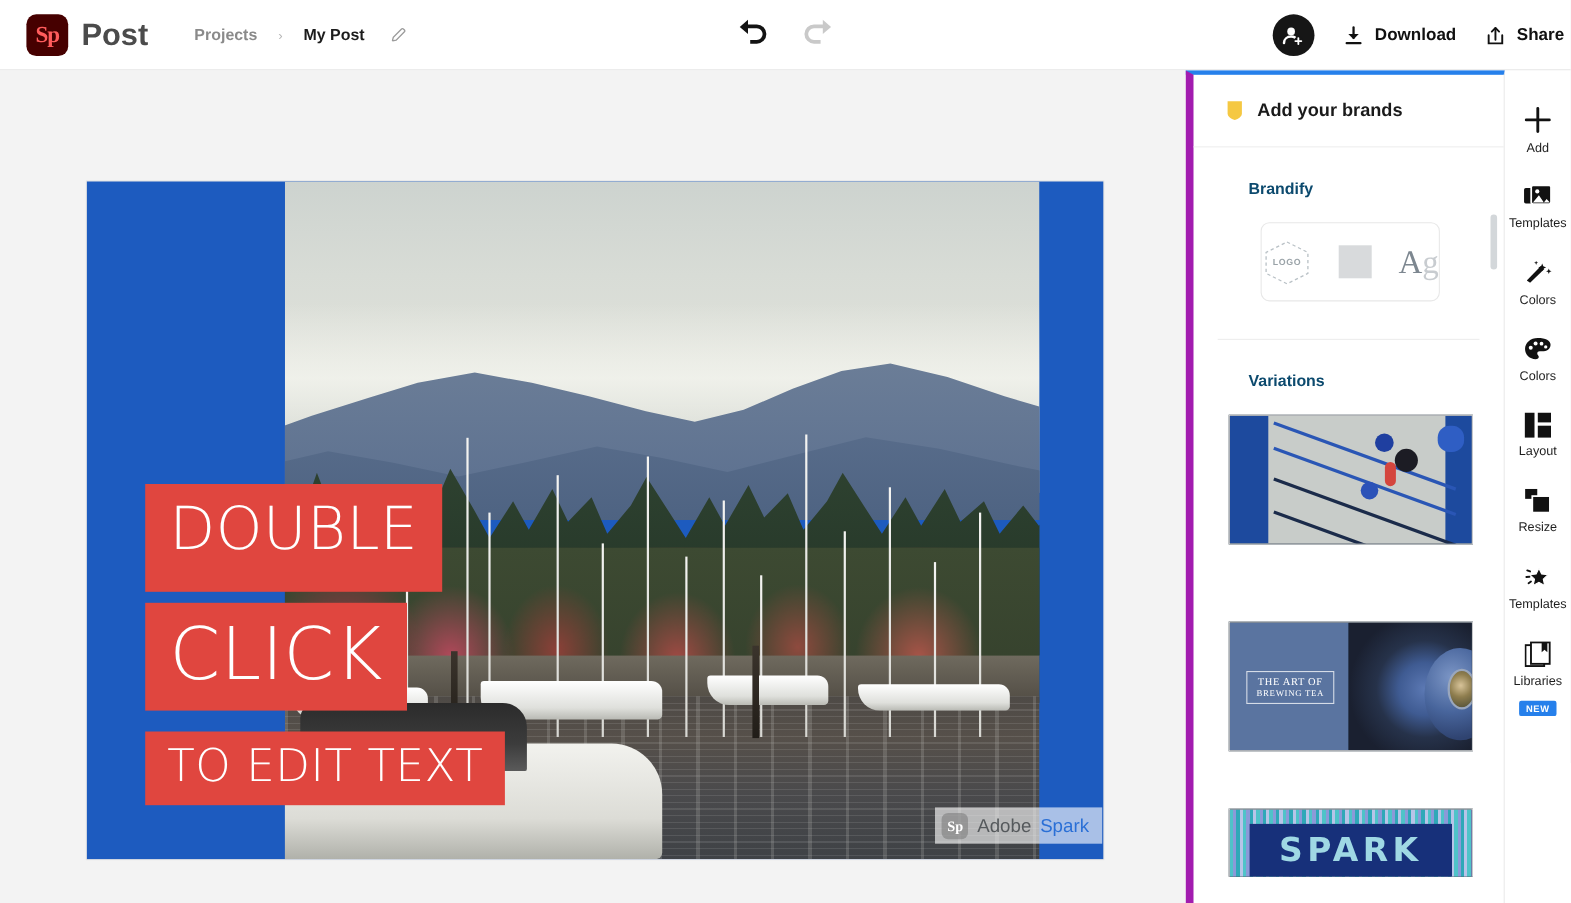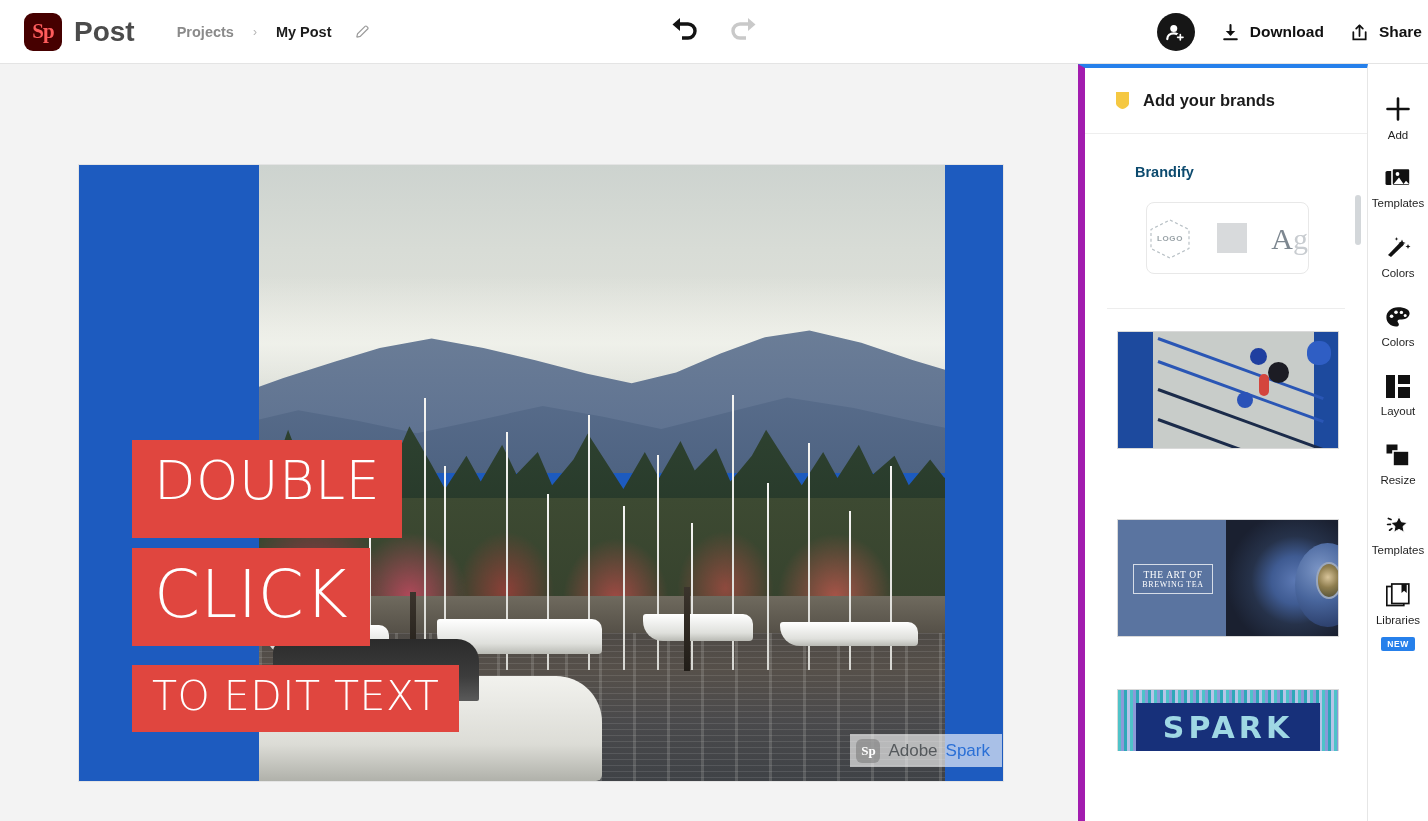--- a/index.html
+++ b/index.html
@@ -419,20 +419,23 @@
             </svg>
             <span style="position:relative">LOGO</span>
           </div>
           <div class="swatch"></div>
           <div class="agtype"><span>A</span><span class="g">g</span></div>
         </div>
       </div>
 
       <div class="divider"></div>
 
+      <div class="sect">
+        <div class="sect-title">Variations</div>
+      </div>
 
       <div class="thumb">
         <div class="t1-bg"></div>
         <div class="t1-leftbar"></div>
         <div class="t1-rightbar"></div>
         <div class="t1-cord" style="left:18%;top:4%;width:80%;transform:rotate(20deg)"></div>
         <div class="t1-cord" style="left:18%;top:24%;width:80%;transform:rotate(20deg)"></div>
         <div class="t1-cord" style="left:18%;top:48%;width:80%;transform:rotate(20deg);background:#1b2b4a"></div>
         <div class="t1-cord" style="left:18%;top:74%;width:80%;transform:rotate(20deg);background:#1b2b4a"></div>
         <div class="t1-bead" style="left:60%;top:14%;width:17px;height:17px;background:#1f3fa0"></div>

